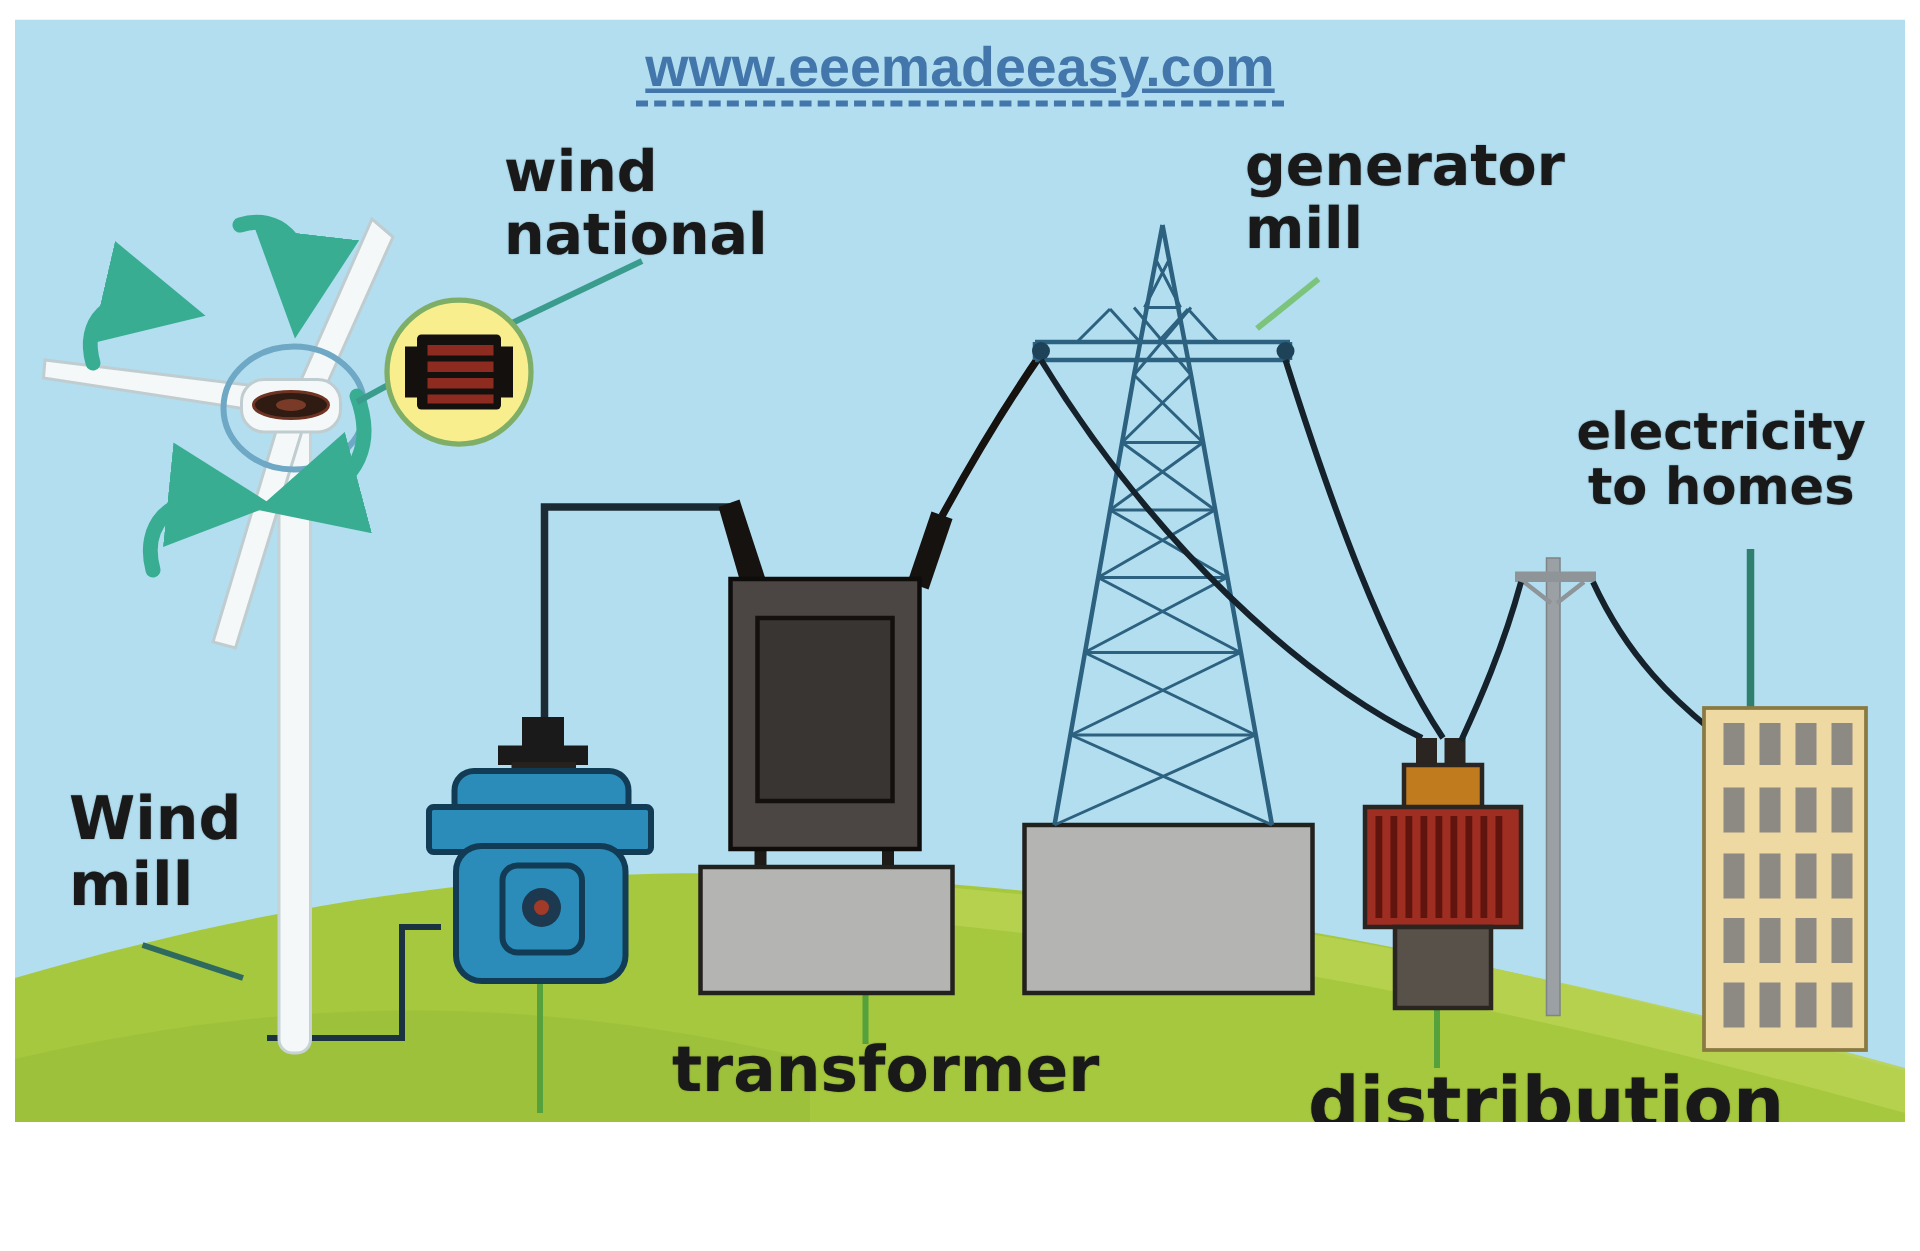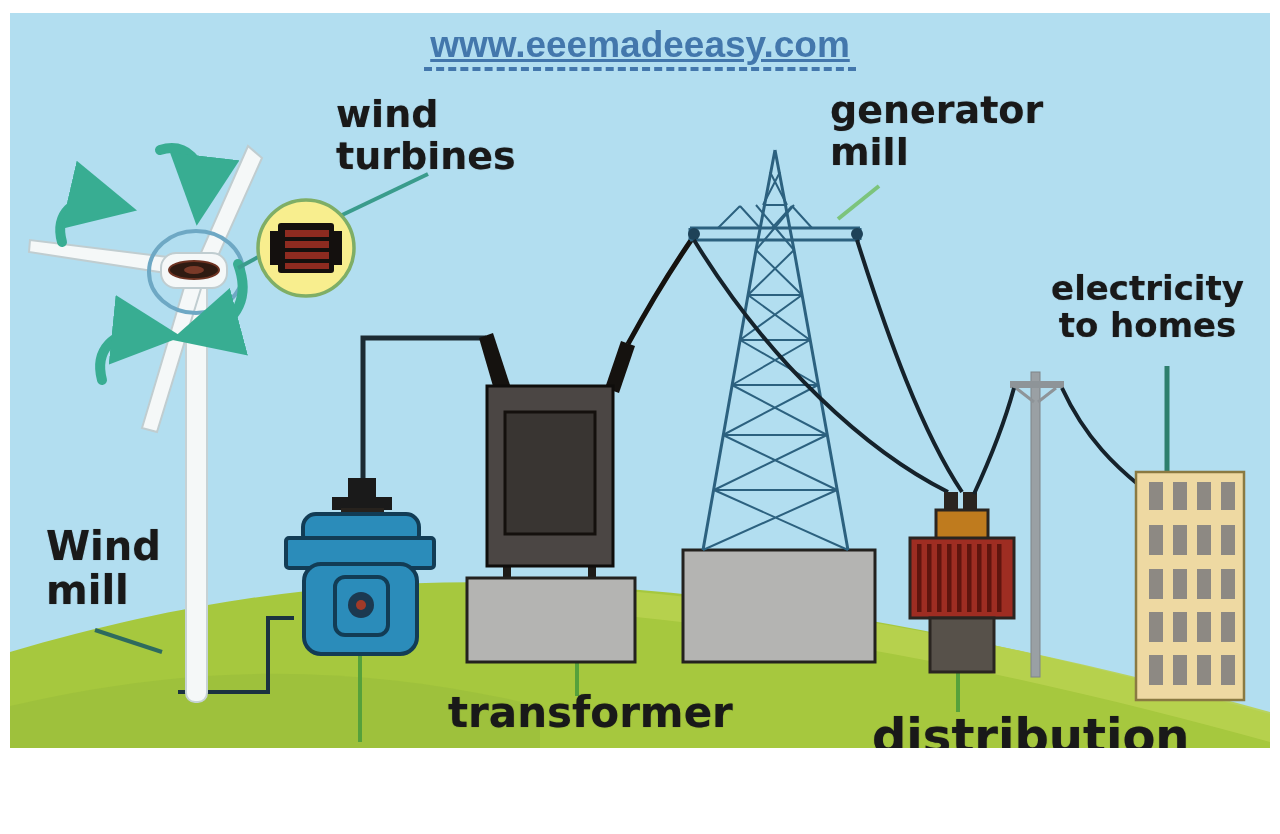--- a/index.html
+++ b/index.html
@@ -191,21 +191,21 @@
     <line x1="95" y1="630" x2="162" y2="652" stroke="#2e6b5e" stroke-width="4"></line>
   </g>
 </svg>
 
 <div id="site-url-wrap">
   <span id="site-url">www.eeemadeeasy.com</span>
 </div>
 
 <div class="lbl l-windturbines">
   <span>wind</span>
-  <span>turbines</span>
+  <span>national</span>
 </div>
 
 <div class="lbl l-nationalgrid">
   <span>generator</span>
   <span>mill</span>
 </div>
 
 <div class="lbl l-homes">
   <span>electricity</span>
   <span>to homes</span>

